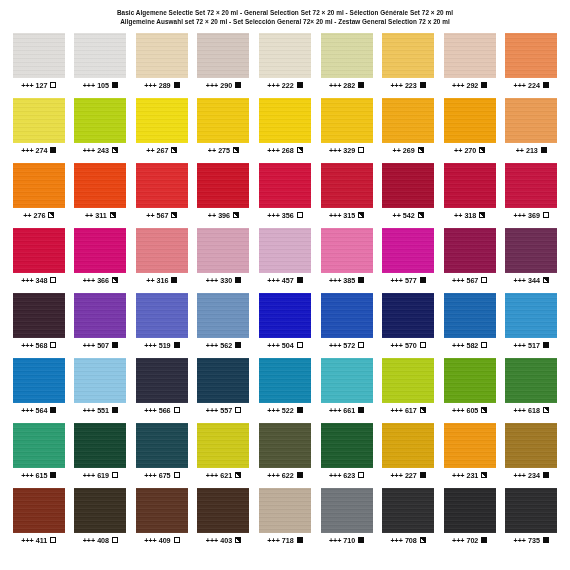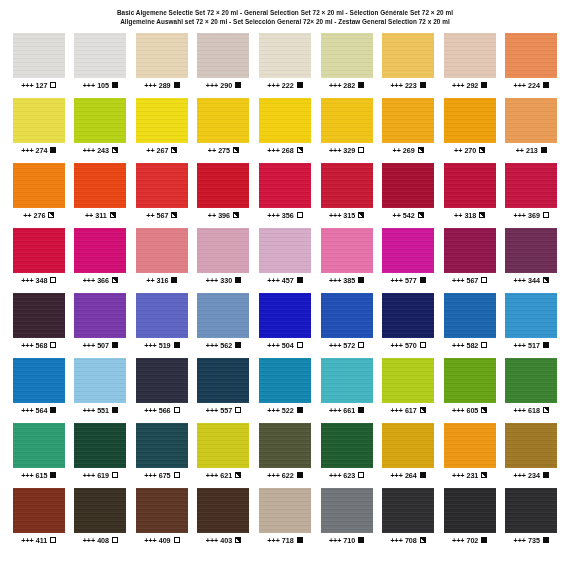--- a/index.html
+++ b/index.html
@@ -607,21 +607,21 @@
         <div class="swatch-caption">
           <span class="cap-rating">+++</span>
           <span class="cap-code">623</span>
           <span class="opacity-mark semi-transparent"></span>
         </div>
       </div>
       <div class="swatch-cell">
         <div class="swatch-chip" style="background-color: rgb(214, 163, 12);"></div>
         <div class="swatch-caption">
           <span class="cap-rating">+++</span>
-          <span class="cap-code">264</span>
+          <span class="cap-code">227</span>
           <span class="opacity-mark opaque"></span>
         </div>
       </div>
       <div class="swatch-cell">
         <div class="swatch-chip" style="background-color: rgb(237, 150, 16);"></div>
         <div class="swatch-caption">
           <span class="cap-rating">+++</span>
           <span class="cap-code">231</span>
           <span class="opacity-mark semi-opaque"></span>
         </div>

